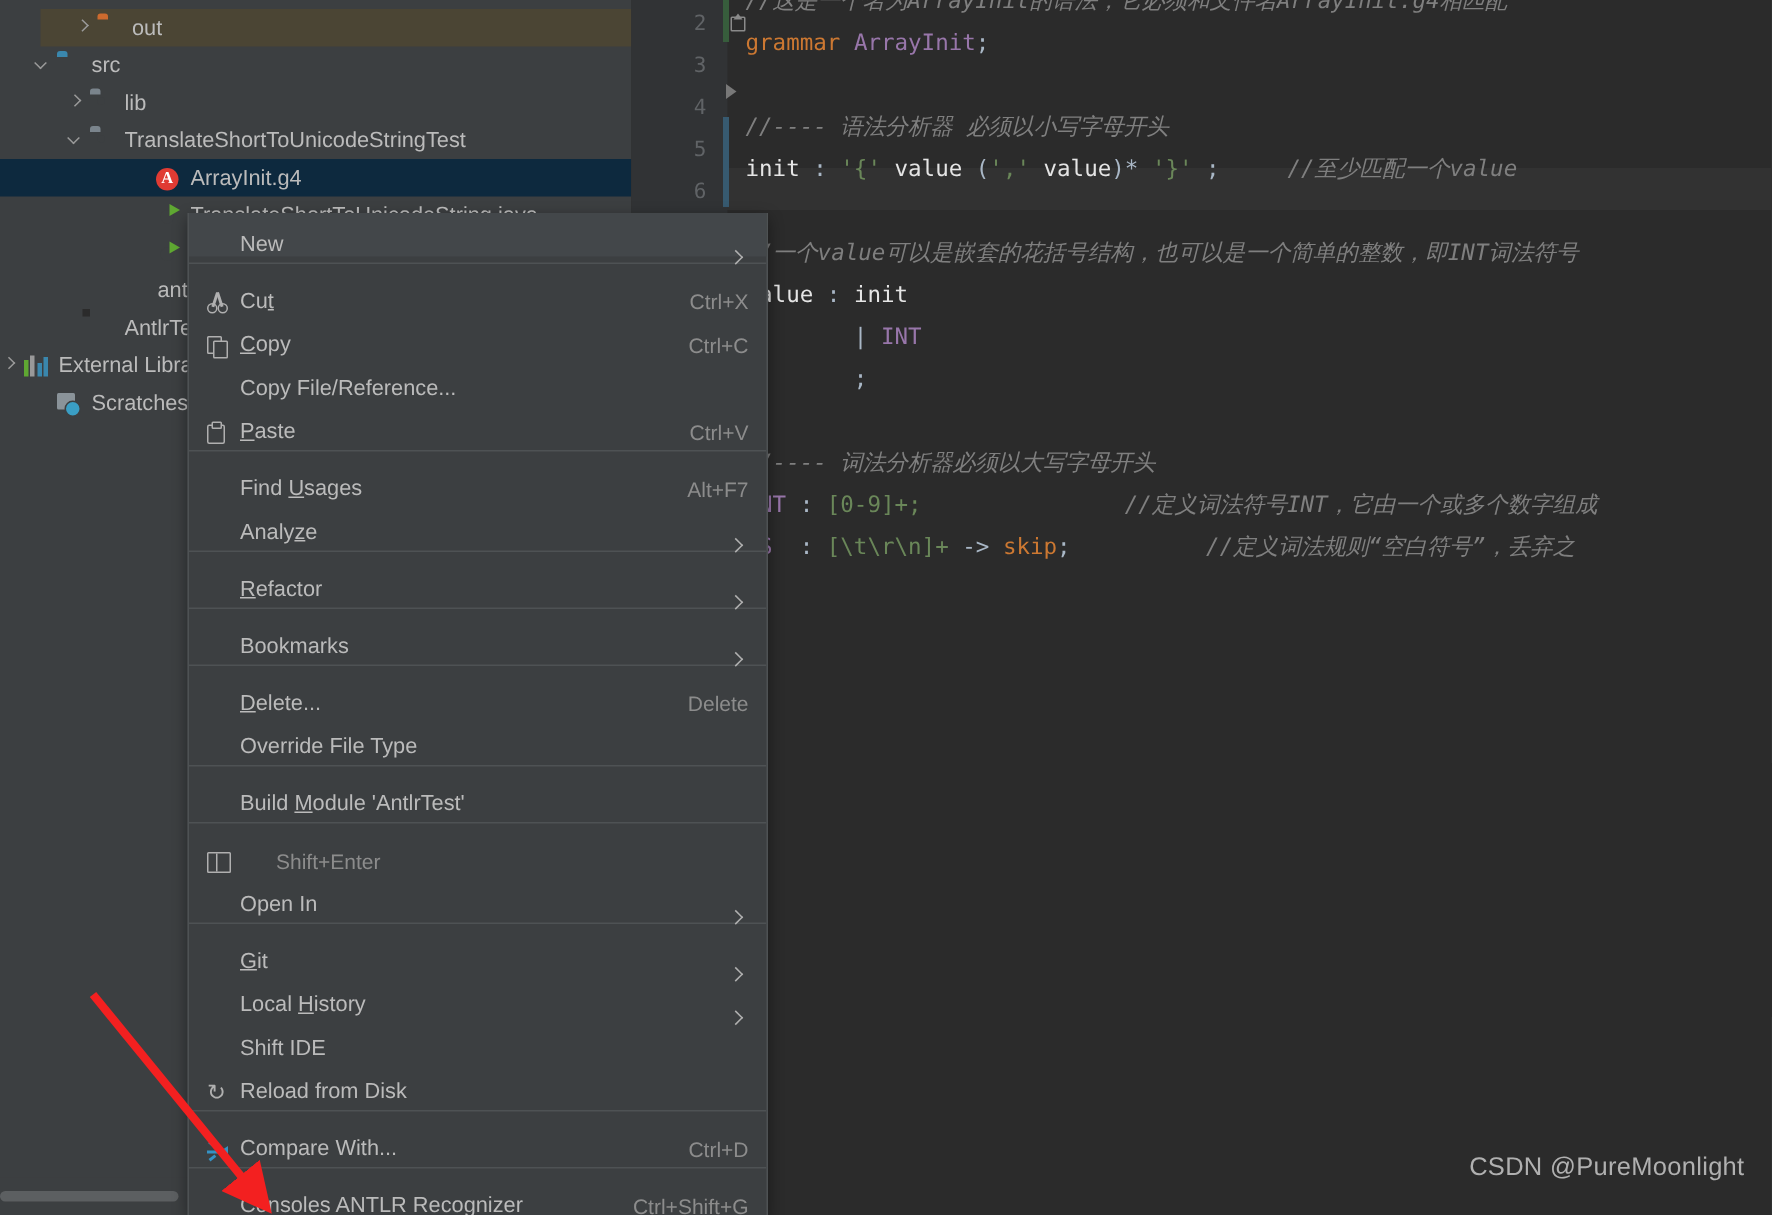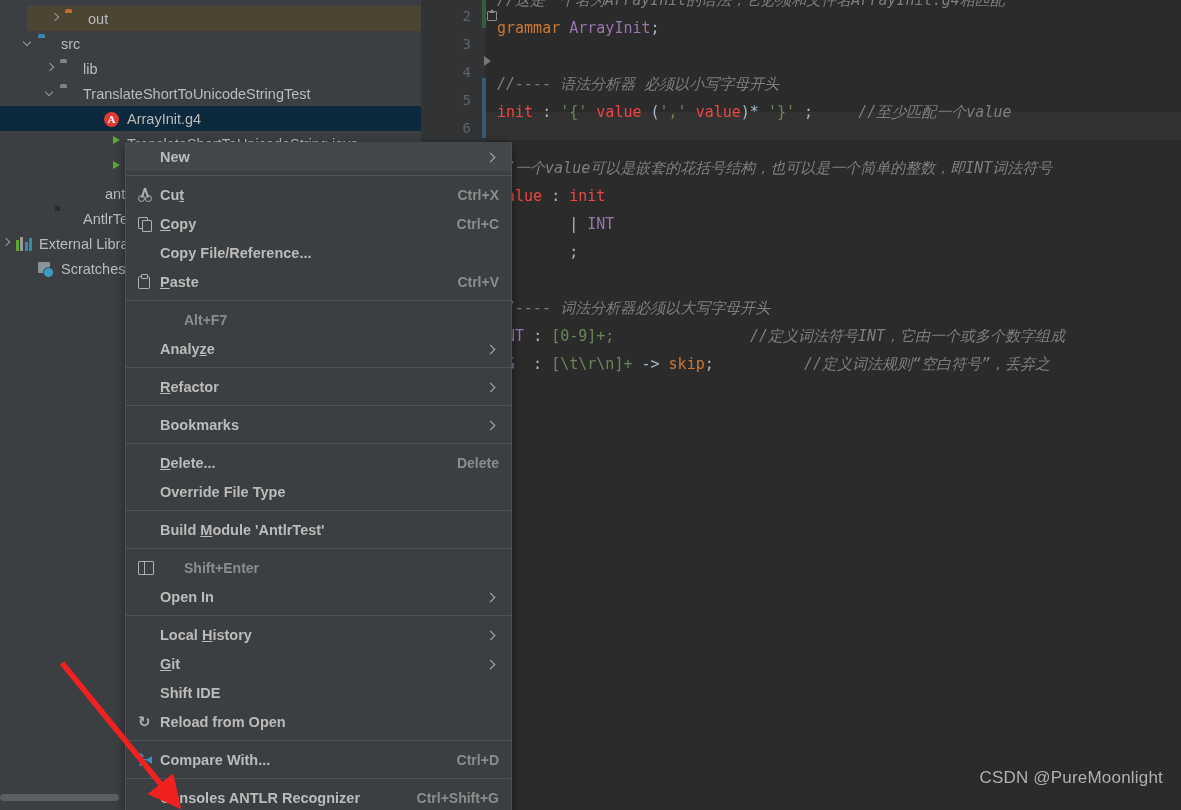--- a/index.html
+++ b/index.html
@@ -137,41 +137,41 @@
   #code{
     position:absolute;left:76px;top:0;right:0;bottom:0;
     font-family:"DejaVu Sans Mono","Liberation Mono",monospace;
     font-size:15px;white-space:pre;
   }
   .cline{height:28px;line-height:28px;position:relative;}
   #caretline-bg{position:absolute;left:0;right:0;top:112px;height:28px;background:#323232;}
   .cmt{color:#7f7f7f;font-style:italic;}
   .kw{color:#cc7832;}
   .type{color:#9876aa;}
-  .rule{color:#ef4444;}
+  .rule{color:#e5e5e5;}
   .str{color:#6a8759;}
   .punct{color:#a9b7c6;}
 
   #watermark{
     position:absolute;right:18px;bottom:22px;
     font-size:17px;color:#b0b0b0;font-family:"Liberation Sans",sans-serif;
     letter-spacing:.2px;
   }
 
   
   #ctx-menu{
     position:absolute;left:125px;top:142px;width:385px;height:668px;
     background:#3c3f41;border:1px solid #4e5254;border-top:none;
     box-shadow:0 3px 10px rgba(0,0,0,.45);
     font-size:14.5px;color:#bbbbbb;
     overflow:hidden;
   }
   .mi{
-    position:relative;height:29px;display:flex;align-items:center;
-    padding-left:12px;padding-right:12px;white-space:nowrap;font-weight:bold;
+    position:relative;height:29px;display:flex;align-items:flex-end;
+    padding-left:12px;padding-right:12px;white-space:nowrap;
   }
   .mi.hl{background:#43474a;}
   .mi .mi-icon{width:22px;flex:0 0 auto;display:flex;align-items:center;justify-content:flex-start;}
   .mi .mi-label{flex:1 1 auto;}
   .mi .mi-acc{color:#8c8c8c;font-size:14px;margin-left:24px;}
   .mi .mi-arrow{
     width:14px;flex:0 0 auto;position:relative;margin-left:10px;
   }
   .mi .mi-arrow::before{
     content:"";position:absolute;left:2px;top:-3px;width:6px;height:6px;
@@ -368,20 +368,21 @@
       <div class="mi">
         <span class="mi-icon">
           <span class="gi gi-paste"></span>
         </span>
         <span class="mi-label"><u>P</u>aste</span>
         <span class="mi-acc">Ctrl+V</span>
       </div>
       <div class="msep"></div>
       <div class="mi">
         <span class="mi-icon"></span>
+        <span class="mi-label">Find <u>U</u>sages</span>
         <span class="mi-acc">Alt+F7</span>
       </div>
       <div class="mi">
         <span class="mi-icon"></span>
         <span class="mi-label">Analy<u>z</u>e</span>
         <span class="mi-arrow"></span>
       </div>
       <div class="msep"></div>
       <div class="mi">
         <span class="mi-icon"></span>
@@ -417,37 +418,37 @@
         <span class="mi-acc">Shift+Enter</span>
       </div>
       <div class="mi">
         <span class="mi-icon"></span>
         <span class="mi-label">Open In</span>
         <span class="mi-arrow"></span>
       </div>
       <div class="msep"></div>
       <div class="mi">
         <span class="mi-icon"></span>
+        <span class="mi-label"><u>G</u>it</span>
+        <span class="mi-arrow"></span>
+      </div>
+      <div class="mi">
+        <span class="mi-icon"></span>
         <span class="mi-label">Local <u>H</u>istory</span>
         <span class="mi-arrow"></span>
       </div>
       <div class="mi">
         <span class="mi-icon"></span>
-        <span class="mi-label"><u>G</u>it</span>
-        <span class="mi-arrow"></span>
-      </div>
-      <div class="mi">
-        <span class="mi-icon"></span>
         <span class="mi-label">Shift IDE</span>
       </div>
       <div class="mi">
         <span class="mi-icon">
           <span class="gi gi-reload">↻</span>
         </span>
-        <span class="mi-label">Reload from Open</span>
+        <span class="mi-label">Reload from Disk</span>
       </div>
       <div class="msep"></div>
       <div class="mi">
         <span class="mi-icon">
           <span class="gi gi-compare">
             <i></i>
             <b></b>
           </span>
         </span>
         <span class="mi-label">Compare With...</span>

